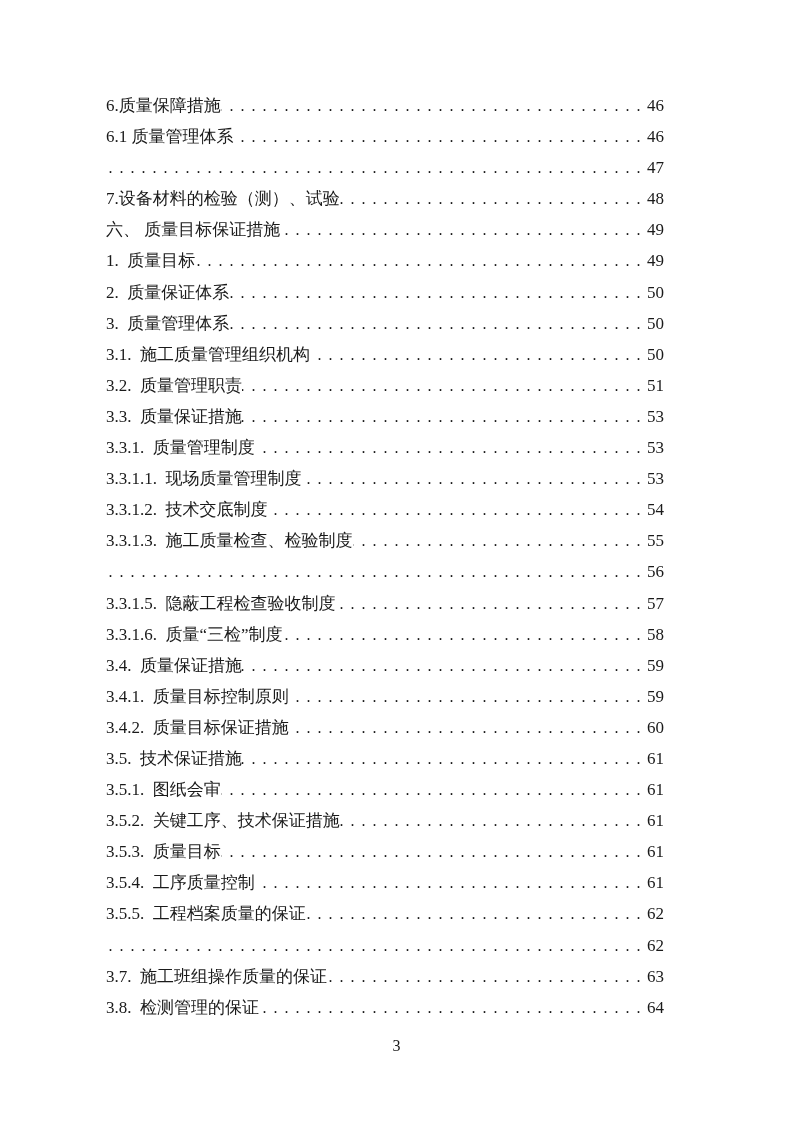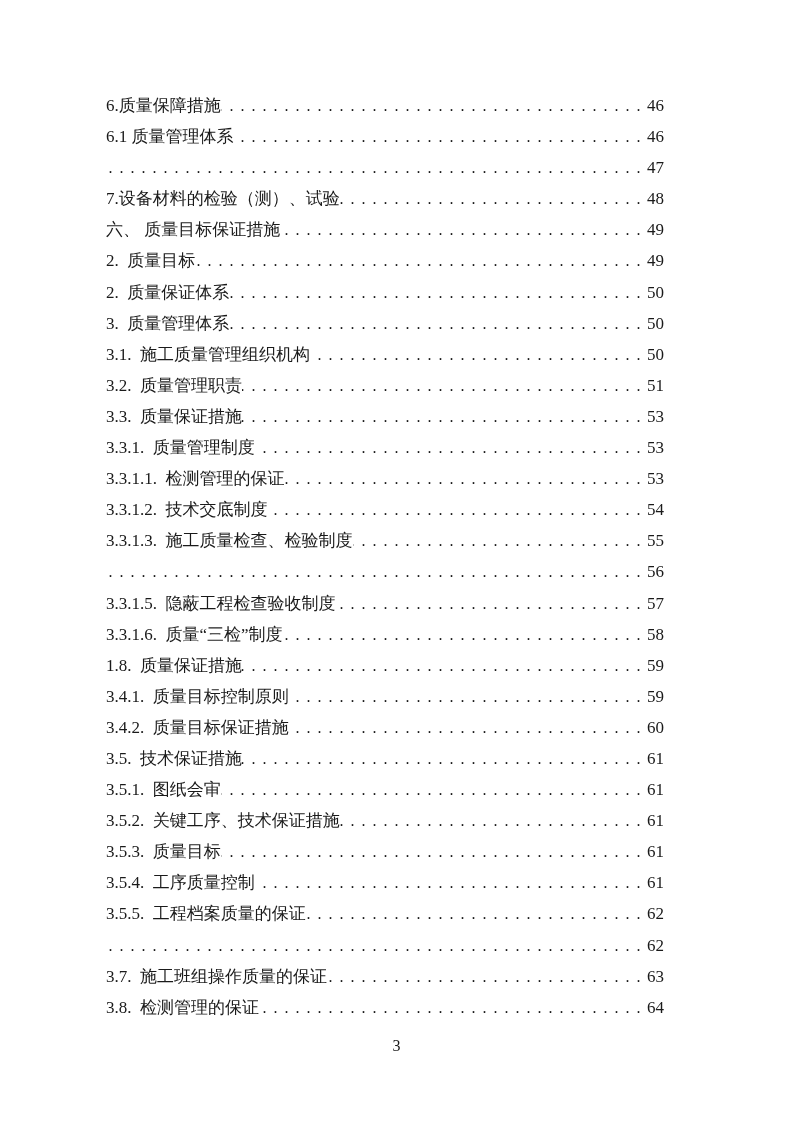--- a/index.html
+++ b/index.html
@@ -86,21 +86,21 @@
     <span class="toc-page">48</span>
   </div>
 
   <div class="toc-row">
     <span class="toc-label">六、 质量目标保证措施</span>
     <span class="toc-dots">. . . . . . . . . . . . . . . . . . . . . . . . . . . . . . . . . . . . . . . . . . . . . . . . . . . . . . . . . . . . . . . . . . . . . . . . . . . . . . . . . . . . . . . . . . . . . . . . . . . .</span>
     <span class="toc-page">49</span>
   </div>
 
   <div class="toc-row">
-    <span class="toc-label">2.  质量目标</span>
+    <span class="toc-label">1.  质量目标</span>
     <span class="toc-dots">. . . . . . . . . . . . . . . . . . . . . . . . . . . . . . . . . . . . . . . . . . . . . . . . . . . . . . . . . . . . . . . . . . . . . . . . . . . . . . . . . . . . . . . . . . . . . . . . . . . .</span>
     <span class="toc-page">49</span>
   </div>
 
   <div class="toc-row">
     <span class="toc-label">2.  质量保证体系</span>
     <span class="toc-dots">. . . . . . . . . . . . . . . . . . . . . . . . . . . . . . . . . . . . . . . . . . . . . . . . . . . . . . . . . . . . . . . . . . . . . . . . . . . . . . . . . . . . . . . . . . . . . . . . . . . .</span>
     <span class="toc-page">50</span>
   </div>
 
@@ -128,21 +128,21 @@
     <span class="toc-page">53</span>
   </div>
 
   <div class="toc-row">
     <span class="toc-label">3.3.1.  质量管理制度</span>
     <span class="toc-dots">. . . . . . . . . . . . . . . . . . . . . . . . . . . . . . . . . . . . . . . . . . . . . . . . . . . . . . . . . . . . . . . . . . . . . . . . . . . . . . . . . . . . . . . . . . . . . . . . . . . .</span>
     <span class="toc-page">53</span>
   </div>
 
   <div class="toc-row">
-    <span class="toc-label">3.3.1.1.  检测管理的保证</span>
+    <span class="toc-label">3.3.1.1.  现场质量管理制度</span>
     <span class="toc-dots">. . . . . . . . . . . . . . . . . . . . . . . . . . . . . . . . . . . . . . . . . . . . . . . . . . . . . . . . . . . . . . . . . . . . . . . . . . . . . . . . . . . . . . . . . . . . . . . . . . . .</span>
     <span class="toc-page">53</span>
   </div>
 
   <div class="toc-row">
     <span class="toc-label">3.3.1.2.  技术交底制度</span>
     <span class="toc-dots">. . . . . . . . . . . . . . . . . . . . . . . . . . . . . . . . . . . . . . . . . . . . . . . . . . . . . . . . . . . . . . . . . . . . . . . . . . . . . . . . . . . . . . . . . . . . . . . . . . . .</span>
     <span class="toc-page">54</span>
   </div>
 
@@ -163,21 +163,21 @@
     <span class="toc-page">57</span>
   </div>
 
   <div class="toc-row">
     <span class="toc-label">3.3.1.6.  质量“三检”制度</span>
     <span class="toc-dots">. . . . . . . . . . . . . . . . . . . . . . . . . . . . . . . . . . . . . . . . . . . . . . . . . . . . . . . . . . . . . . . . . . . . . . . . . . . . . . . . . . . . . . . . . . . . . . . . . . . .</span>
     <span class="toc-page">58</span>
   </div>
 
   <div class="toc-row">
-    <span class="toc-label">1.8.  质量保证措施</span>
+    <span class="toc-label">3.4.  质量保证措施</span>
     <span class="toc-dots">. . . . . . . . . . . . . . . . . . . . . . . . . . . . . . . . . . . . . . . . . . . . . . . . . . . . . . . . . . . . . . . . . . . . . . . . . . . . . . . . . . . . . . . . . . . . . . . . . . . .</span>
     <span class="toc-page">59</span>
   </div>
 
   <div class="toc-row">
     <span class="toc-label">3.4.1.  质量目标控制原则</span>
     <span class="toc-dots">. . . . . . . . . . . . . . . . . . . . . . . . . . . . . . . . . . . . . . . . . . . . . . . . . . . . . . . . . . . . . . . . . . . . . . . . . . . . . . . . . . . . . . . . . . . . . . . . . . . .</span>
     <span class="toc-page">59</span>
   </div>
 

